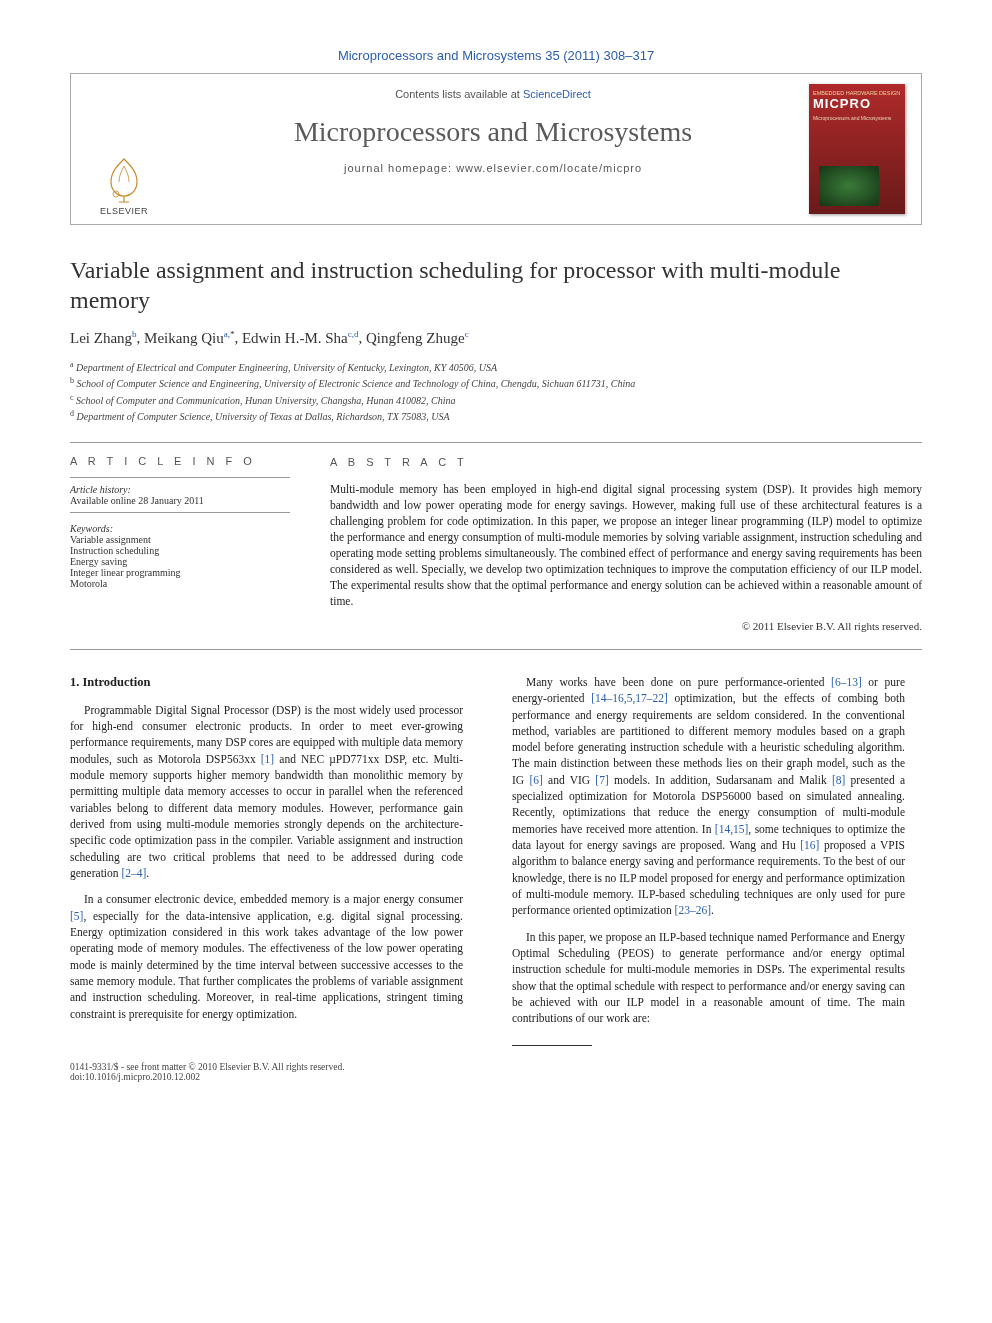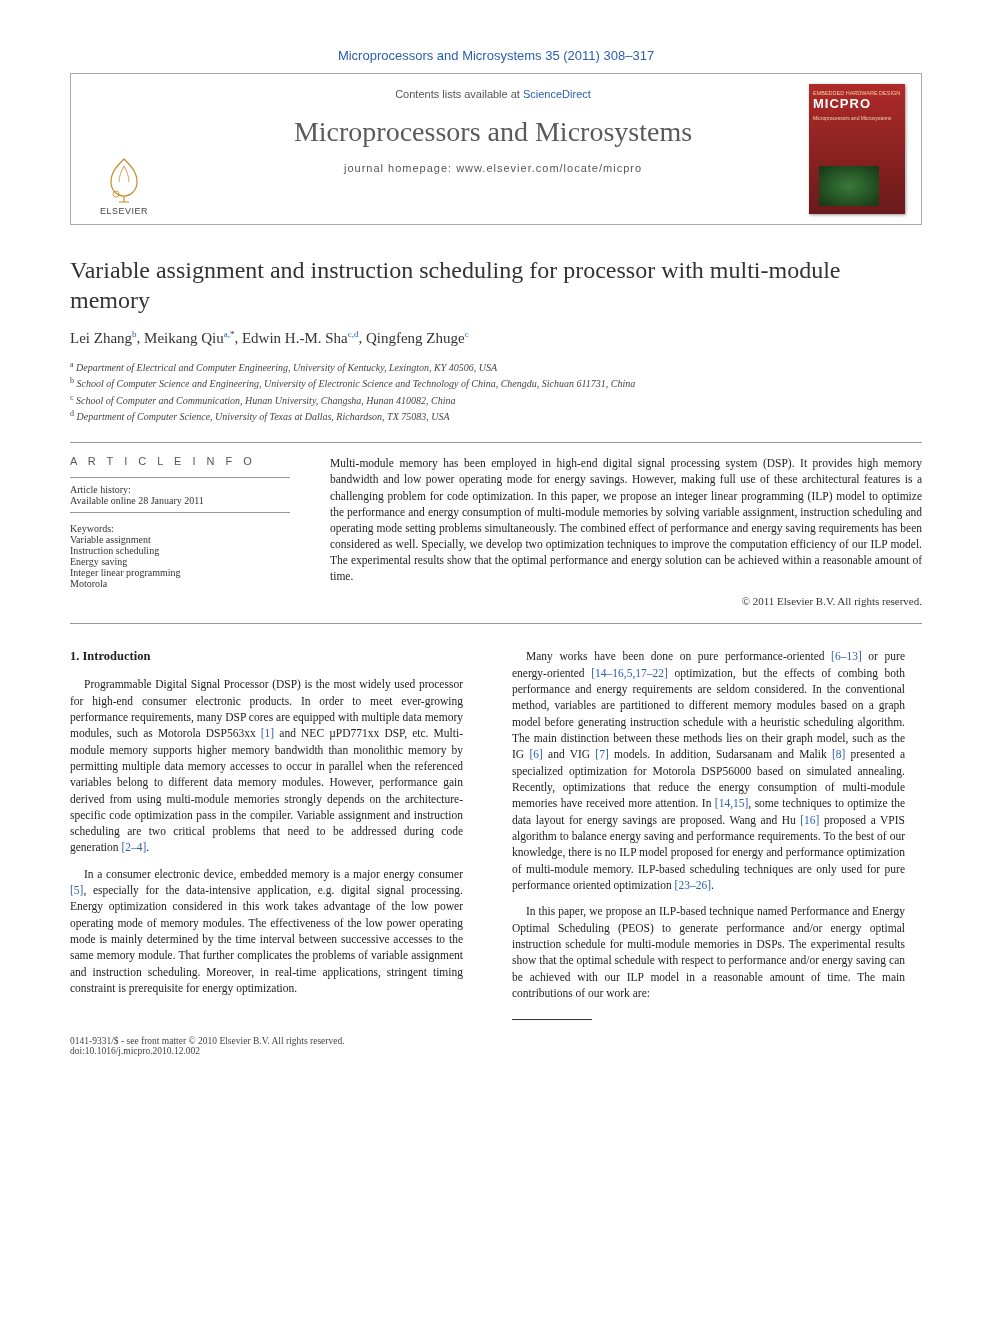--- a/index.html
+++ b/index.html
@@ -165,21 +165,21 @@
     color: #555;
     margin-bottom: 10px;
     font-family: Arial, sans-serif;
   }
   .meta-left .block {
     border-top: 1px solid #999;
     border-bottom: 1px solid #999;
     padding: 6px 0;
     margin-bottom: 10px;
   }
-  .meta-left .label { }
+  .meta-left .label { font-style: italic; }
   .meta-right {
     flex: 1;
     font-size: 11.5px;
     line-height: 1.4;
     text-align: justify;
     color: #222;
   }
   .copyright {
     text-align: right;
     font-size: 11px;
@@ -299,20 +299,21 @@
       <div>
         <div class="label">Keywords:</div>
         <div>Variable assignment</div>
         <div>Instruction scheduling</div>
         <div>Energy saving</div>
         <div>Integer linear programming</div>
         <div>Motorola</div>
       </div>
     </div>
     <div class="meta-right">
+      <div class="meta-heading">A B S T R A C T</div>
       <div>Multi-module memory has been employed in high-end digital signal processing system (DSP). It provides high memory bandwidth and low power operating mode for energy savings. However, making full use of these architectural features is a challenging problem for code optimization. In this paper, we propose an integer linear programming (ILP) model to optimize the performance and energy consumption of multi-module memories by solving variable assignment, instruction scheduling and operating mode setting problems simultaneously. The combined effect of performance and energy saving requirements has been considered as well. Specially, we develop two optimization techniques to improve the computation efficiency of our ILP model. The experimental results show that the optimal performance and energy solution can be achieved within a reasonable amount of time.</div>
       <div class="copyright">© 2011 Elsevier B.V. All rights reserved.</div>
     </div>
   </div>
 
   <hr class="hr2">
 
   <div class="columns">
     <h2>1. Introduction</h2>
 

